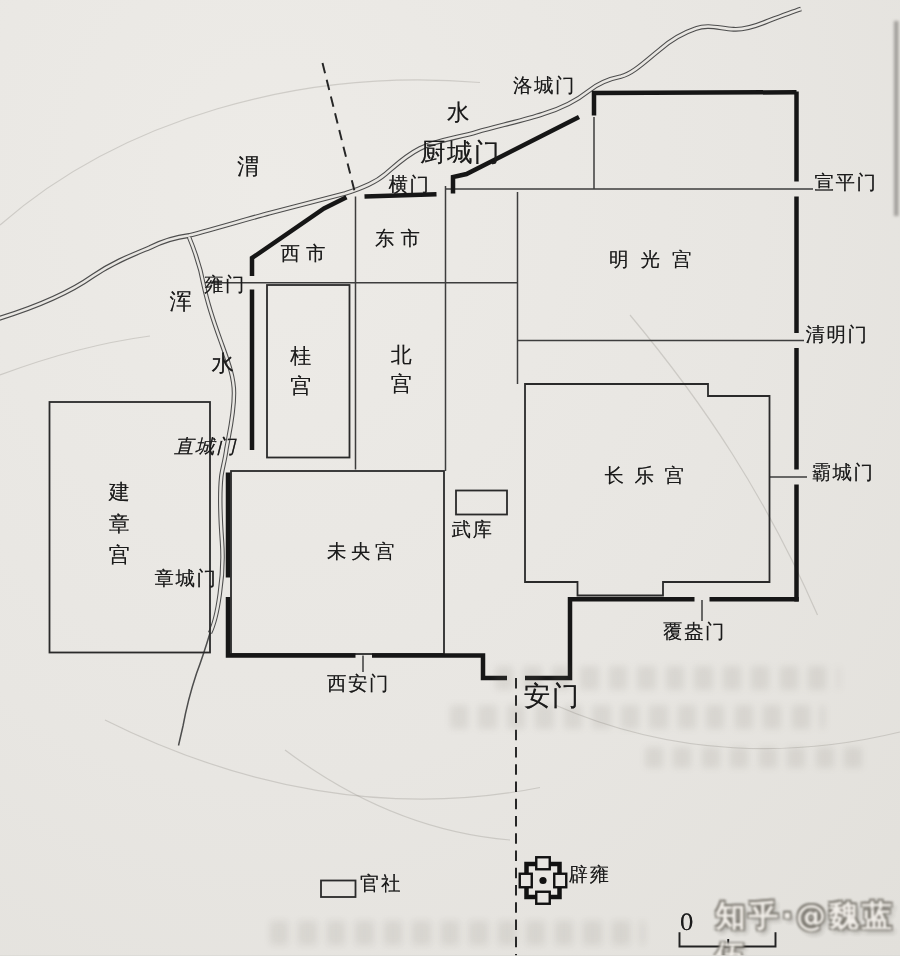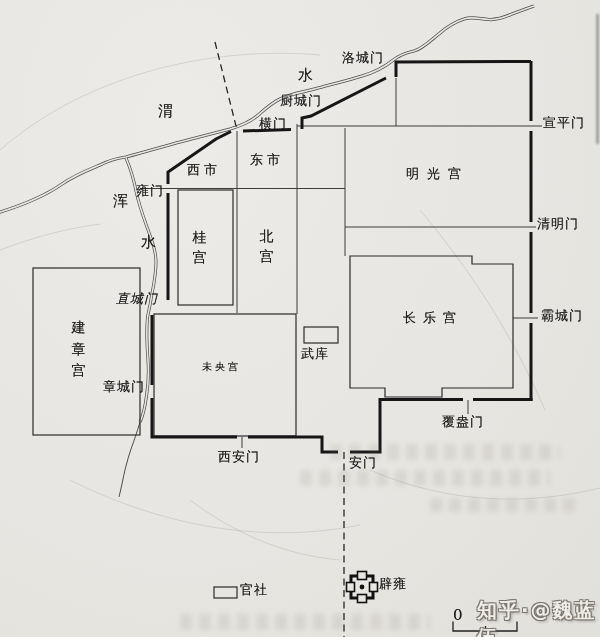--- a/index.html
+++ b/index.html
@@ -119,39 +119,39 @@
   <div class="ghost" style="left:430px;top:498px;width:150px;height:14px;"></div>
   <div class="ghost" style="left:180px;top:614px;width:250px;height:16px;"></div>
   <div class="edge-shadow" style="left:596px;top:14px;width:3px;height:130px;"></div>
 
   <div id="labels">
       <div class="map-label" style="left: 158px; top: 104px; font-size: 15px; letter-spacing: 1px;">渭</div>
       <div class="map-label" style="left: 298px; top: 68px; font-size: 15px; letter-spacing: 1px;">水</div>
       <div class="map-label" style="left: 113px; top: 194px; font-size: 15px; letter-spacing: 1px;">浑</div>
       <div class="map-label" style="left: 141px; top: 235px; font-size: 15px; letter-spacing: 1px;">水</div>
       <div class="map-label" style="left: 342px; top: 51px; font-size: 13px; letter-spacing: 1px;">洛城门</div>
-      <div class="map-label" style="left: 280px; top: 94px; font-size: 13px; letter-spacing: 1px;">厨城门</div>
+      <div class="map-label" style="left: 280px; top: 94px; font-size: 17px; letter-spacing: 1px;">厨城门</div>
       <div class="map-label" style="left: 247px; top: 117px; font-size: 13px; letter-spacing: 1px; padding-left: 12px;">横门</div>
       <div class="map-label" style="left: 136px; top: 172px; font-size: 13px; letter-spacing: 1px; margin-top: 12px;">雍门</div>
       <div class="map-label" style="left: 187px; top: 163px; font-size: 13px; letter-spacing: 4px;">西市</div>
       <div class="map-label" style="left: 250px; top: 153px; font-size: 13px; letter-spacing: 4px;">东市</div>
       <div class="map-label" style="left: 543px; top: 116px; font-size: 13px; letter-spacing: 1px;">宣平门</div>
       <div class="map-label" style="left: 406px; top: 167px; font-size: 13px; letter-spacing: 8px;">明光宫</div>
       <div class="map-label" style="left: 537px; top: 217px; font-size: 13px; letter-spacing: 1px;">清明门</div>
       <div class="map-label vertical" style="left: 193px; top: 219px; font-size: 14px; letter-spacing: 19px;">桂宫</div>
       <div class="map-label vertical" style="left: 260px; top: 218px; font-size: 14px; letter-spacing: 19px;">北宫</div>
       <div class="map-label" style="left: 116px; top: 292px; font-size: 13px; letter-spacing: 1px; font-style: italic;">直城门</div>
       <div class="map-label vertical" style="left: 72px; top: 309px; font-size: 14px; letter-spacing: 21px;">建章宫</div>
       <div class="map-label" style="left: 103px; top: 380px; font-size: 13px; letter-spacing: 1px;">章城门</div>
-      <div class="map-label" style="left: 202px; top: 362px; font-size: 10px; letter-spacing: 3px;">未央宫</div>
+      <div class="map-label" style="left: 218px; top: 362px; font-size: 13px; letter-spacing: 3px;">未央宫</div>
       <div class="map-label" style="left: 301px; top: 347px; font-size: 13px; letter-spacing: 1px;">武库</div>
       <div class="map-label" style="left: 403px; top: 311px; font-size: 13px; letter-spacing: 7px;">长乐宫</div>
       <div class="map-label" style="left: 541px; top: 309px; font-size: 13px; letter-spacing: 1px;">霸城门</div>
       <div class="map-label" style="left: 442px; top: 415px; font-size: 13px; letter-spacing: 1px;">覆盎门</div>
       <div class="map-label" style="left: 218px; top: 450px; font-size: 13px; letter-spacing: 1px;">西安门</div>
-      <div class="map-label" style="left: 349px; top: 456px; font-size: 13px; letter-spacing: 1px; text-align: right;">安门</div>
+      <div class="map-label" style="left: 349px; top: 456px; font-size: 18px; letter-spacing: 1px; text-align: right;">安门</div>
       <div class="map-label" style="left: 240px; top: 583px; font-size: 13px; letter-spacing: 1px;">官社</div>
       <div class="map-label" style="left: 379px; top: 577px; font-size: 13px; letter-spacing: 1px;">辟雍</div>
       <div class="map-label" style="left: 453px; top: 608px; font-size: 15px; letter-spacing: 1px;">0</div>
     </div>
 
   <div id="watermark" style="left:477px;top:597px;">知乎·@魏蓝伍</div>
 </div>
 
 </body></html>

